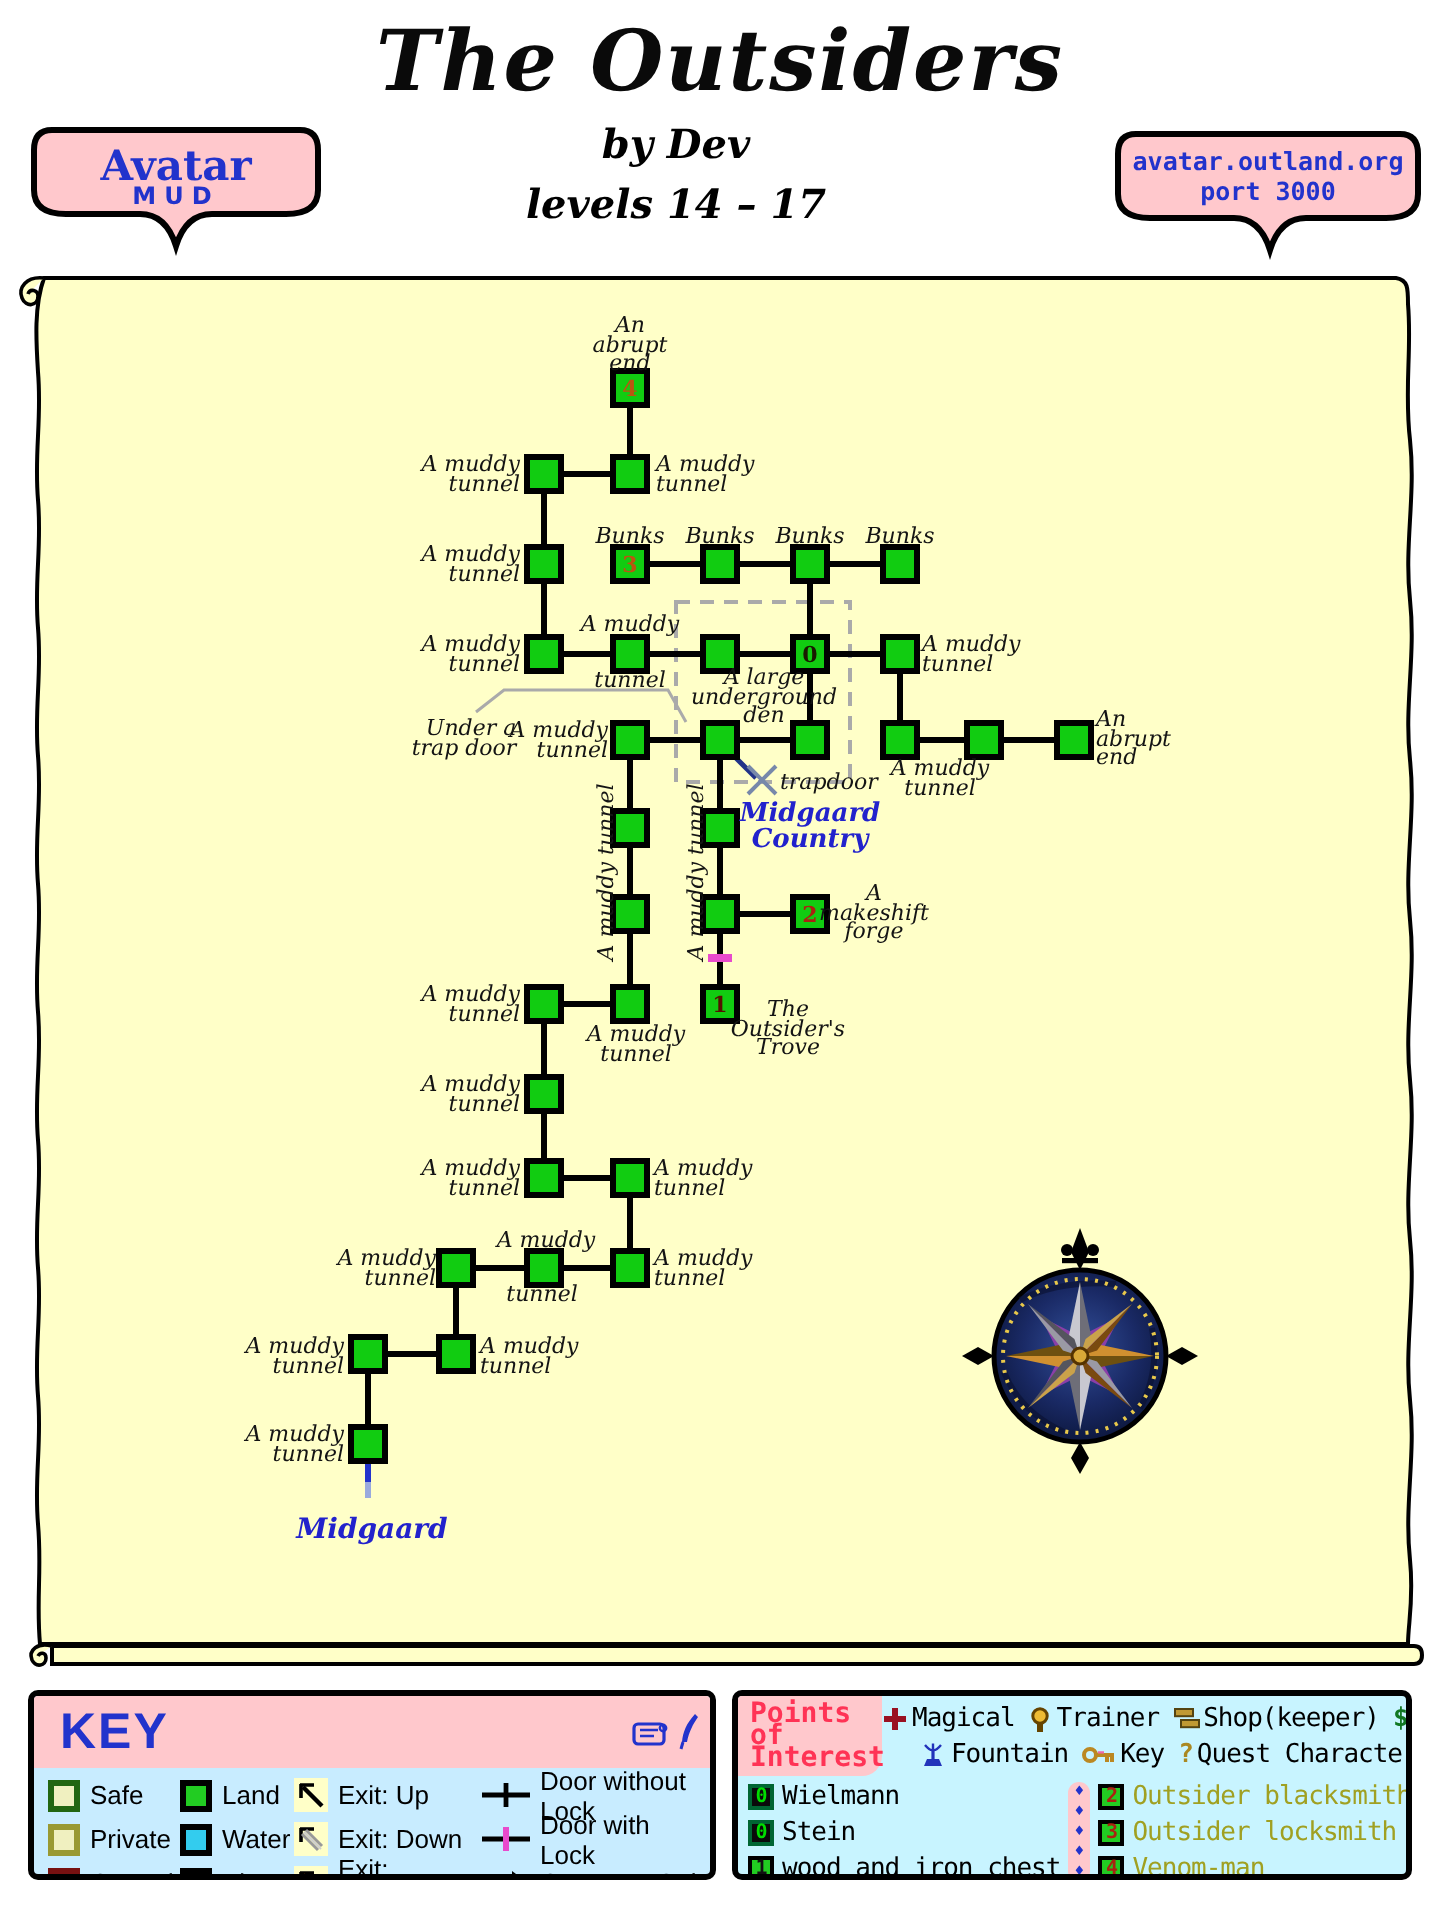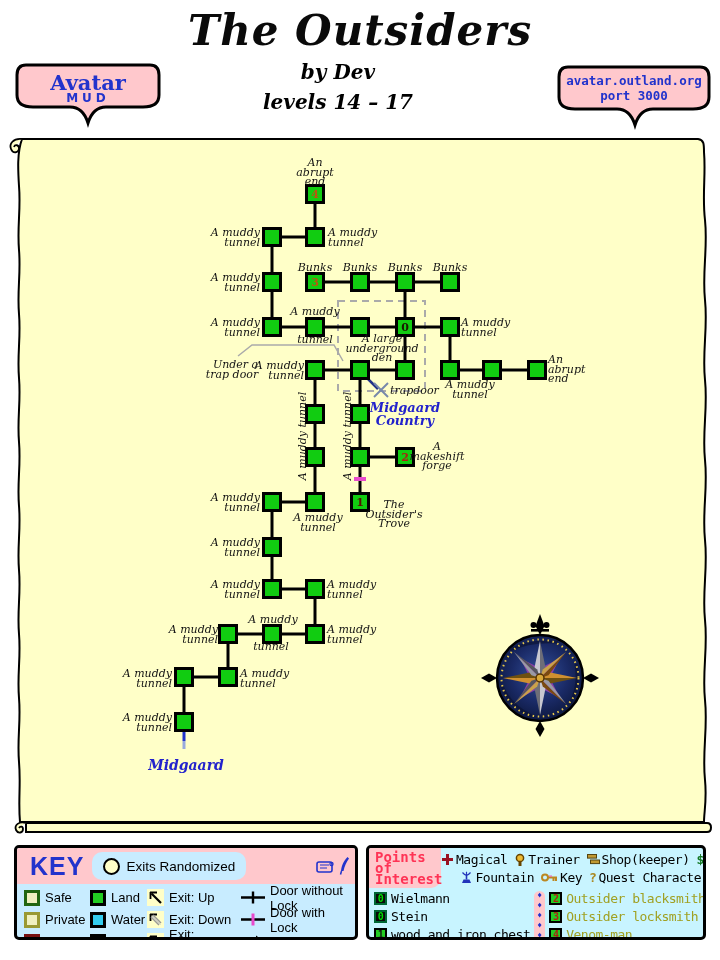--- a/index.html
+++ b/index.html
@@ -398,24 +398,20 @@
         </div>
         <div class="maplabel blue-large" style="left: 186px; top: 765px; text-align: center; transform: translate(-50%, -50%);">
           <div>Midgaard</div>
         </div>
       </div>
   </div>
 
   <div id="key-box" class="legend-box">
     <div id="key-head">
       <span id="key-title">KEY</span>
-      <span id="key-rand">
-        <span class="circ"></span>
-        <span>Exits Randomized</span>
-      </span>
       <span id="key-credits">
         <span class="kicon">
           <svg width="20" height="17">
               <rect x="2" y="4" width="15" height="10" rx="2" fill="none" stroke="#2233cc" stroke-width="1.6"></rect>
               <path d="M5,7 h9 M5,10 h7" stroke="#2233cc" stroke-width="1.2"></path>
               <circle cx="16.5" cy="6" r="1.6" fill="none" stroke="#2233cc" stroke-width="1.2"></circle>
             </svg>
         </span>
         <span class="kicon">
           <svg width="12" height="20">

